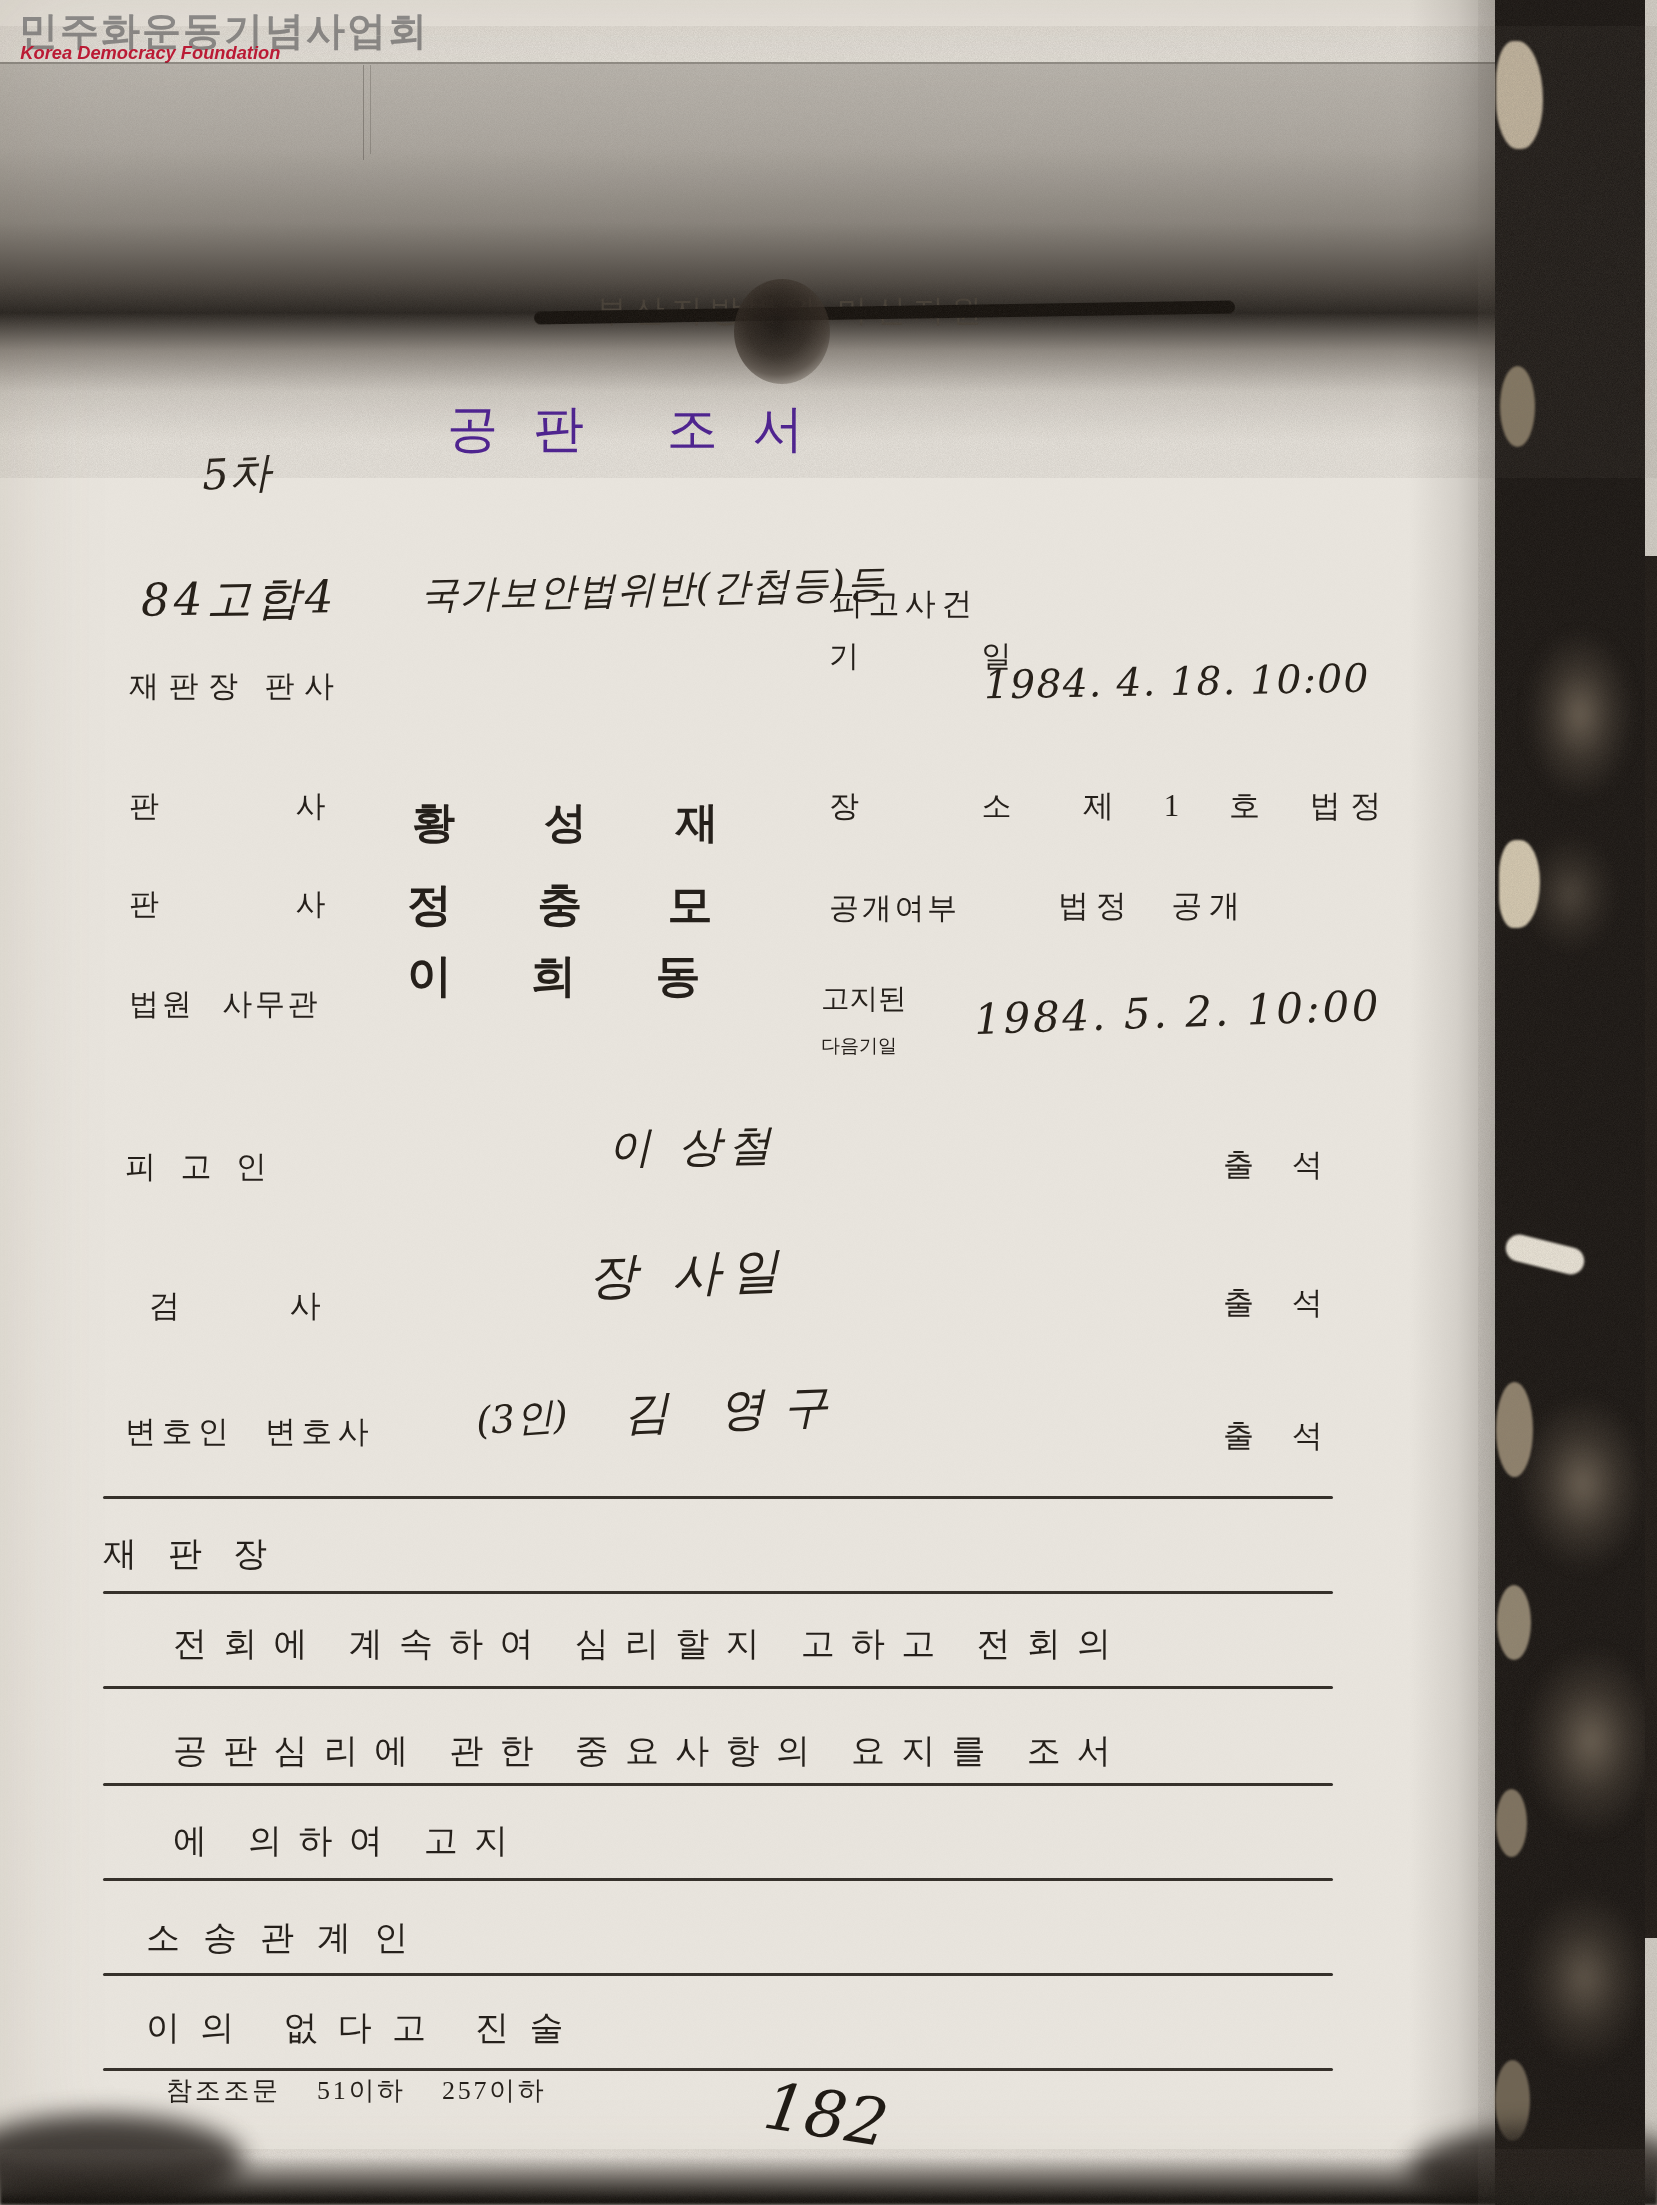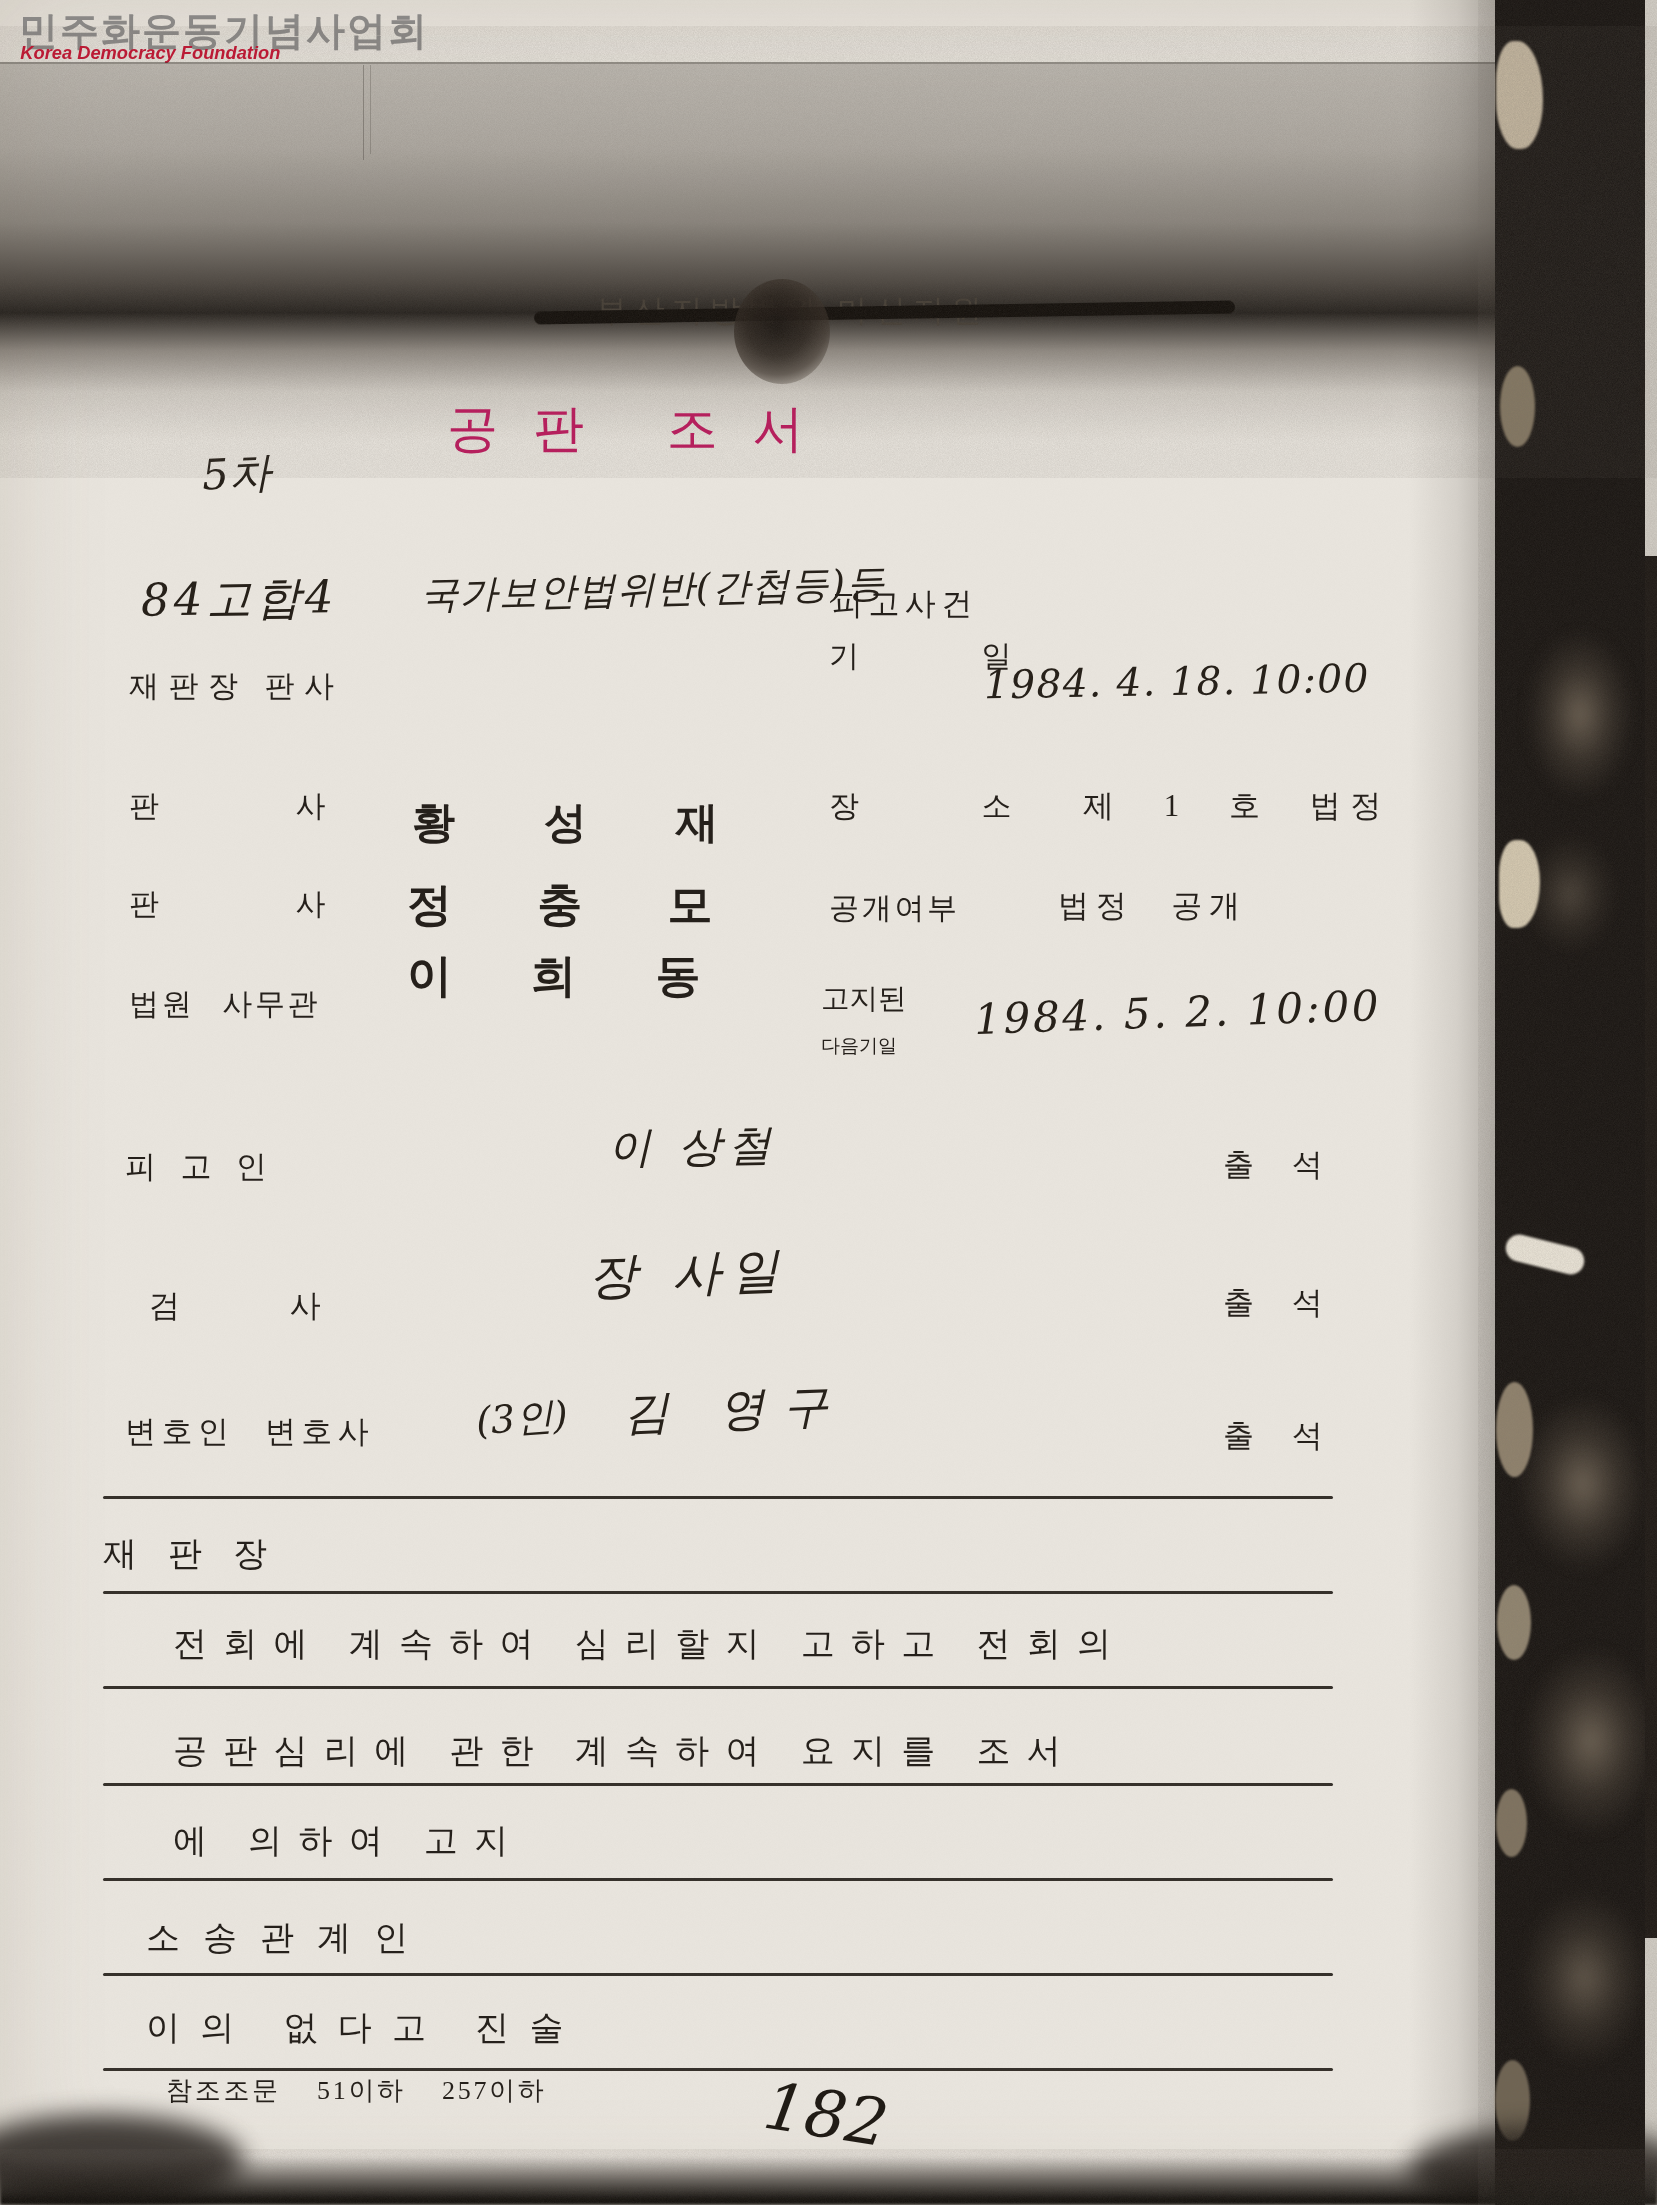--- a/index.html
+++ b/index.html
@@ -37,21 +37,21 @@
 
   .court-name{left:596px;top:290px;font-size:31px;letter-spacing:6.8px;color:#463f36;filter:blur(0.4px);}
   .strike-bar{left:534px;top:306px;width:701px;height:13px;background:#120e0a;border-radius:6.8px;transform:rotate(-0.9deg);filter:blur(0.5px);}
   .stamp{
     left:734px;top:279px;width:96px;height:105px;border-radius:50%;
     background:radial-gradient(circle at 45% 45%, rgba(24,19,15,0.92) 0%, rgba(38,31,25,0.85) 38%, rgba(56,47,39,0.65) 62%, rgba(70,60,50,0.35) 74%, rgba(0,0,0,0) 78%);
     filter:blur(0.7px);
   }
 
   
-  .doc-title{left:447px;top:395px;font-size:51px;letter-spacing:35px;color:#be185d;font-weight:500;}
+  .doc-title{left:447px;top:395px;font-size:51px;letter-spacing:35px;color:#4c1d95;font-weight:500;}
   .hw{font-family:"DejaVu Serif","Liberation Serif",serif;font-style:italic;color:#262019;}
   .session{left:202px;top:446px;font-size:42px;transform:rotate(-3deg);}
   .case-number{left:141px;top:569px;font-size:45px;letter-spacing:4.1px;transform:rotate(-1deg);}
   .case-name{left:420px;top:564px;font-size:38px;letter-spacing:1.4px;transform:rotate(-1.5deg);}
   .case-suffix{left:832px;top:583px;font-size:31px;letter-spacing:5.4px;}
 
   
   .lab{font-size:30px;margin-left:8px;}
   .r1-label{left:121px;top:666px;letter-spacing:9.5px;}
   .r1-name{left:396px;top:690px;font-size:43px;letter-spacing:39px;font-weight:600;}
@@ -186,21 +186,21 @@
   <div class="abs cou-label">변호인 변호사</div>
   <div class="abs hw cou-count">(3인)</div>
   <div class="abs hw cou-name">김 영구</div>
   <div class="abs status st-cou">출 석</div>
 
   <div class="divider d1"></div>
   <div class="abs speaker">재판장</div>
   <div class="divider d2"></div>
   <div class="abs pline pl0">전회에 계속하여 심리할지 고하고 전회의</div>
   <div class="divider d3"></div>
-  <div class="abs pline pl1">공판심리에 관한 계속하여 요지를 조서</div>
+  <div class="abs pline pl1">공판심리에 관한 중요사항의 요지를 조서</div>
   <div class="divider d4"></div>
   <div class="abs pline pl2">에 의하여 고지</div>
   <div class="divider d5"></div>
   <div class="abs pline pl3">소송관계인</div>
   <div class="divider d6"></div>
   <div class="abs pline pl4">이의 없다고 진술</div>
   <div class="divider d7"></div>
   <div class="abs reference">참조조문 51이하 257이하</div>
   <div class="abs hw page-num">182</div>
 

